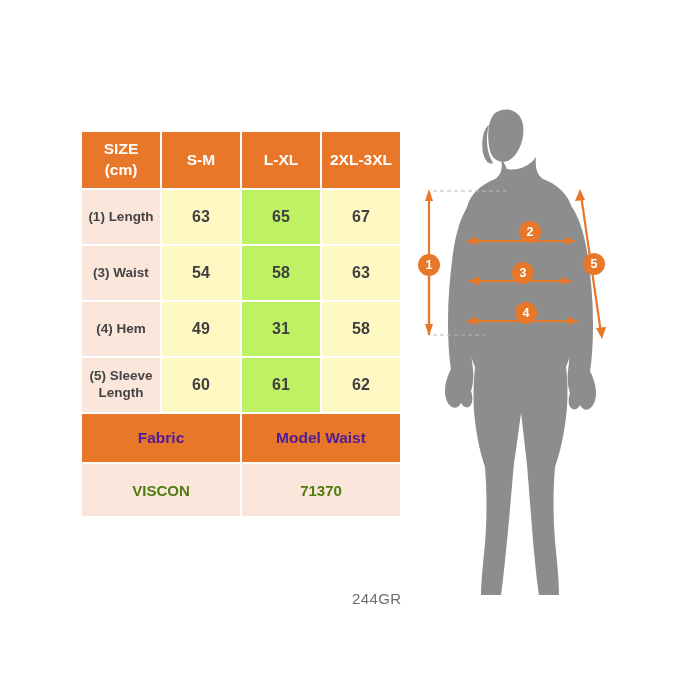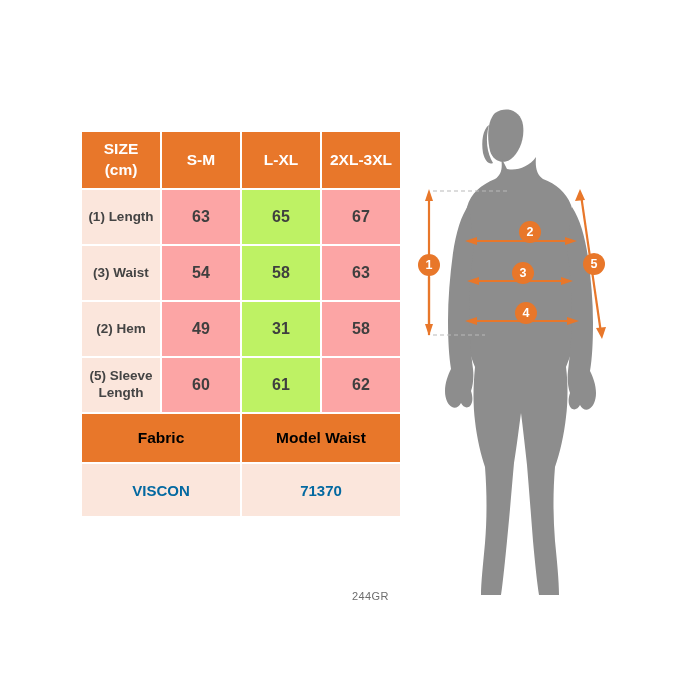--- a/index.html
+++ b/index.html
@@ -54,40 +54,40 @@
     font-size: 13.5px;
     color: #444444;
     line-height: 1.25;
   }
   .size-table td.val {
     background: #bef264;
     font-size: 16px;
     color: #3f3f3f;
   }
   .size-table td.val.alt {
-    background: #fca5a5;
+    background: #fef9c3;
   }
   .size-table tr.footer-head td {
     background: #e8772a;
-    color: #000000;
+    color: #4c1d95;
     font-weight: bold;
     font-size: 15.5px;
     height: 48px;
   }
   .size-table tr.footer-val td {
     background: #fbe6dc;
     font-size: 15px;
-    color: #0369a1;
+    color: #4d7c0f;
     height: 52px;
   }
   .table-note {
     position: absolute;
     left: 352px;
     top: 590px;
-    font-size: 11px;
+    font-size: 15px;
     color: #6d6d6d;
     letter-spacing: 0.4px;
   }
 
   
   .figure-panel {
     position: absolute;
     left: 415px;
     top: 95px;
     width: 260px;
@@ -145,21 +145,21 @@
 
 
     <tr>
       <td class="rowlabel">(3) Waist</td>
       <td class="val alt">54</td>
       <td class="val">58</td>
       <td class="val alt">63</td>
     </tr>
 
     <tr>
-      <td class="rowlabel">(2) Hem</td>
+      <td class="rowlabel">(4) Hem</td>
       <td class="val alt">49</td>
       <td class="val">31</td>
       <td class="val alt">58</td>
     </tr>
 
     <tr>
       <td class="rowlabel">(5) Sleeve Length</td>
       <td class="val alt">60</td>
       <td class="val">61</td>
       <td class="val alt">62</td>

